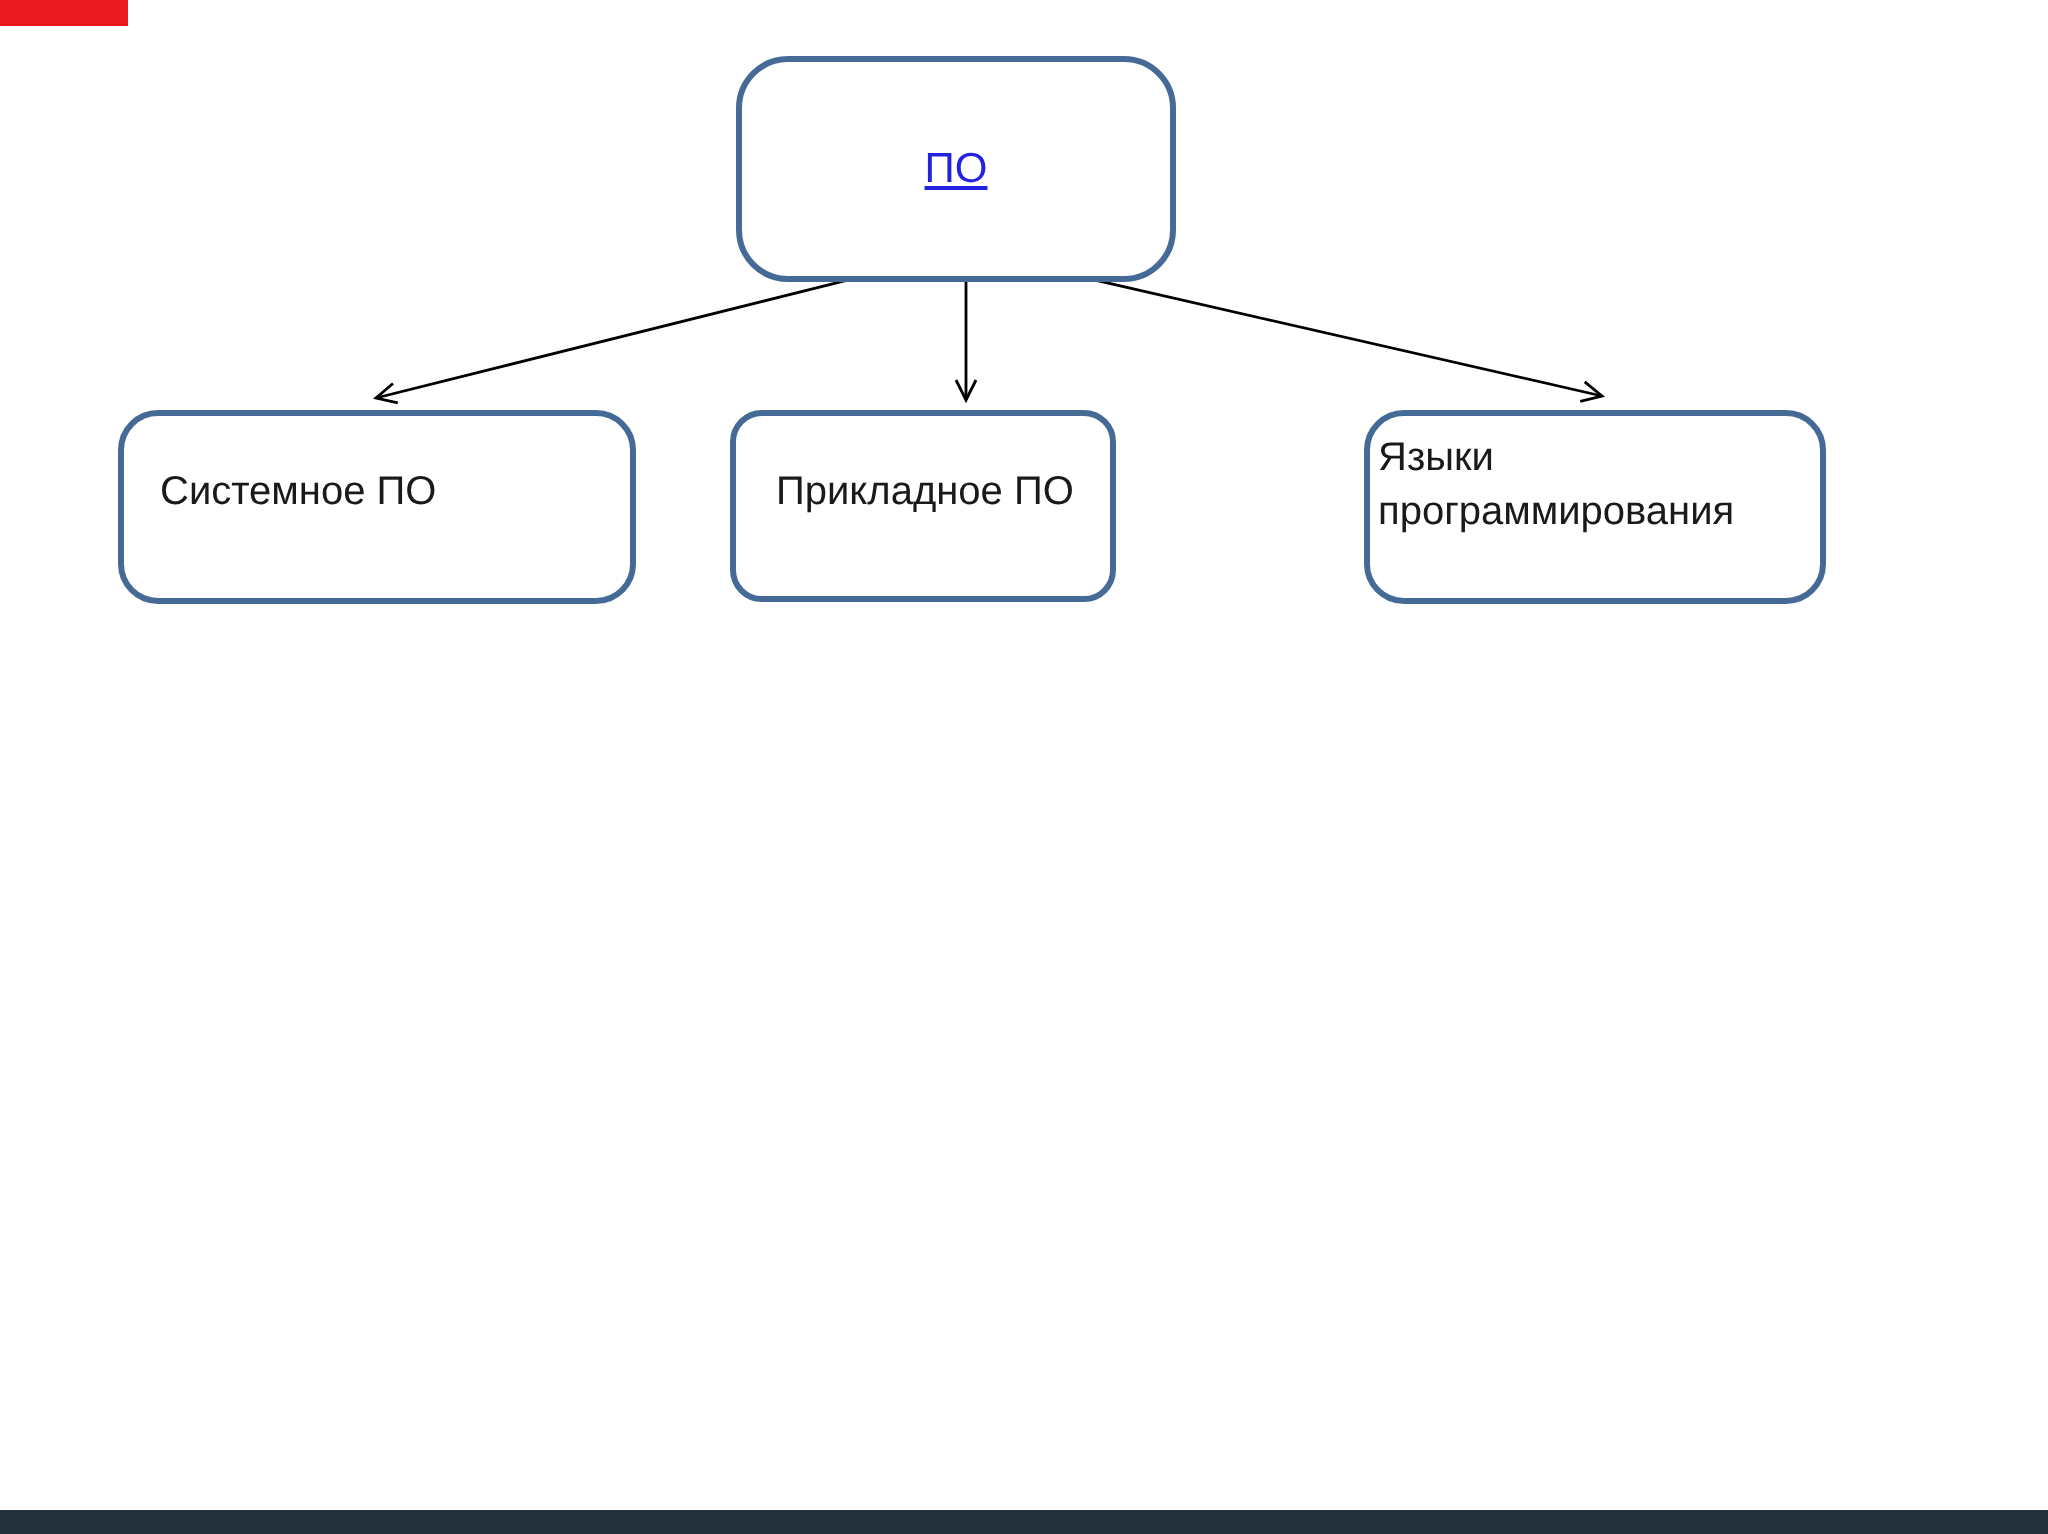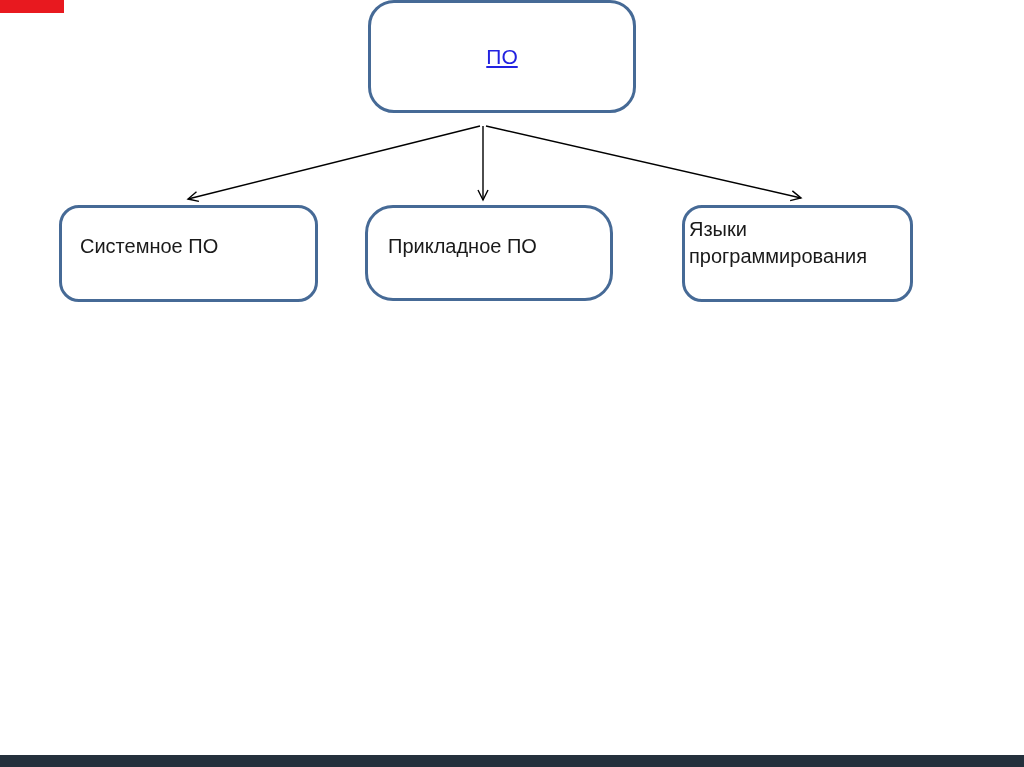--- a/index.html
+++ b/index.html
@@ -51,22 +51,22 @@
     position: absolute;
     box-sizing: border-box;
     background: #ffffff;
     border: 3px solid var(--box-border, #466a96);
     color: var(--text-black, #1a1a1a);
     font-size: 20px;
     line-height: 27px;
   }
   .node-root {
     left: 368px;
-    top: 0;
-    width: 268px;
+    top: 28px;
+    width: 220px;
     height: 113px;
     border-radius: 26px;
     display: flex;
     align-items: center;
     justify-content: center;
     font-size: 21px;
   }
   .node-root a {
     color: var(--link-blue, #2222e0);
     text-decoration: underline;
@@ -75,23 +75,23 @@
     left: 59px;
     top: 205px;
     width: 259px;
     height: 97px;
     border-radius: 20px;
     padding: 25px 10px 0 18px;
   }
   .node-mid {
     left: 365px;
     top: 205px;
-    width: 248px;
+    width: 193px;
     height: 96px;
-    border-radius: 28px;
+    border-radius: 16px;
     padding: 25px 10px 0 20px;
   }
   .node-right {
     left: 682px;
     top: 205px;
     width: 231px;
     height: 97px;
     border-radius: 20px;
     padding: 8px 2px 0 4px;
   }

